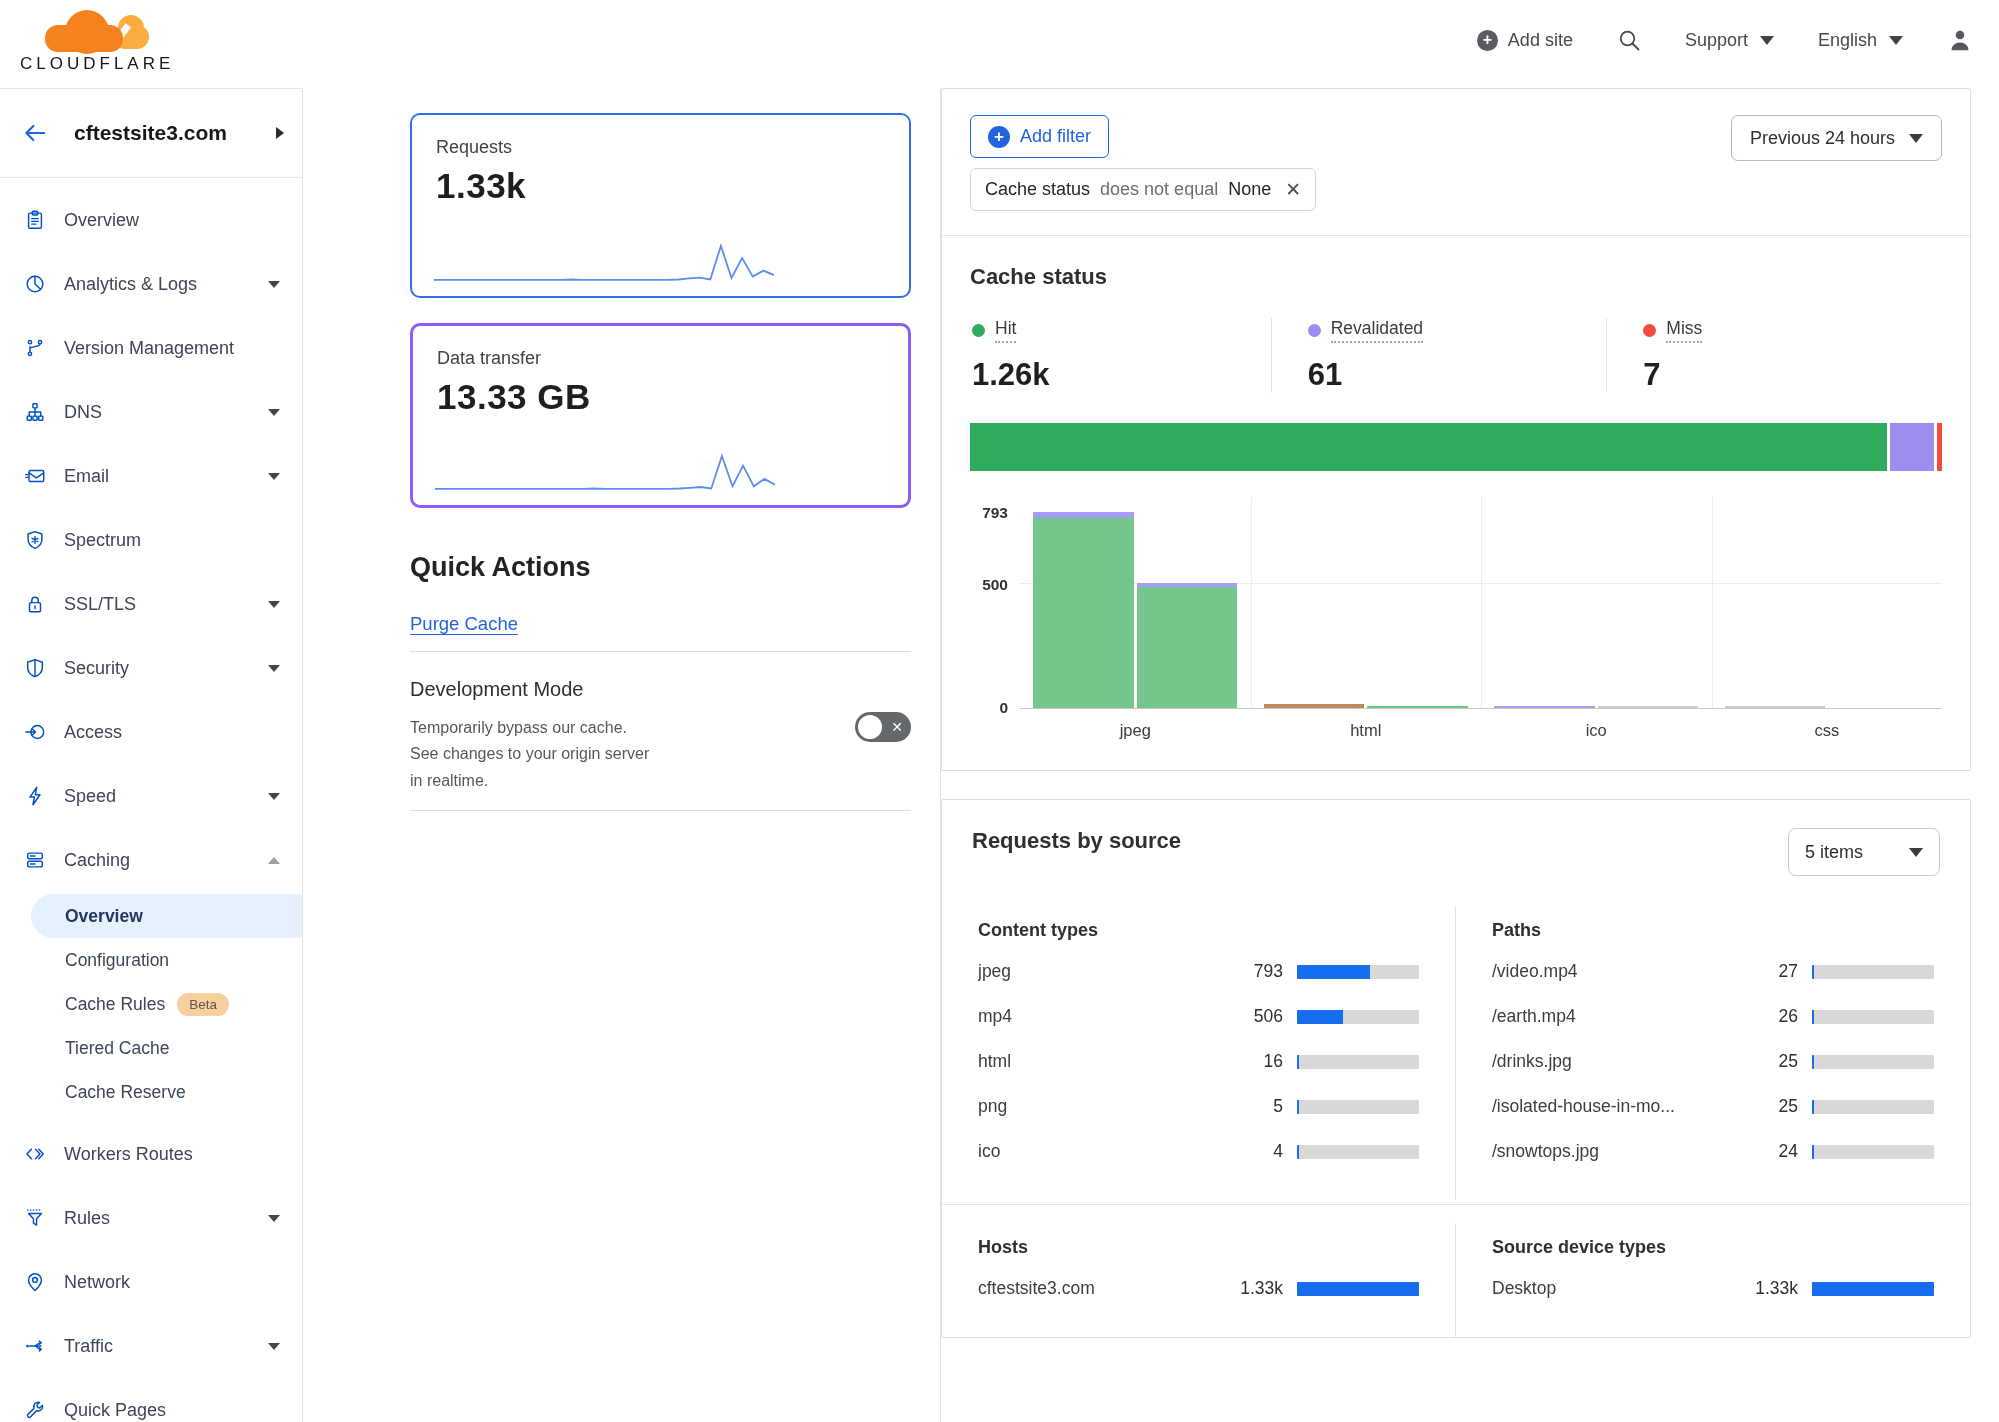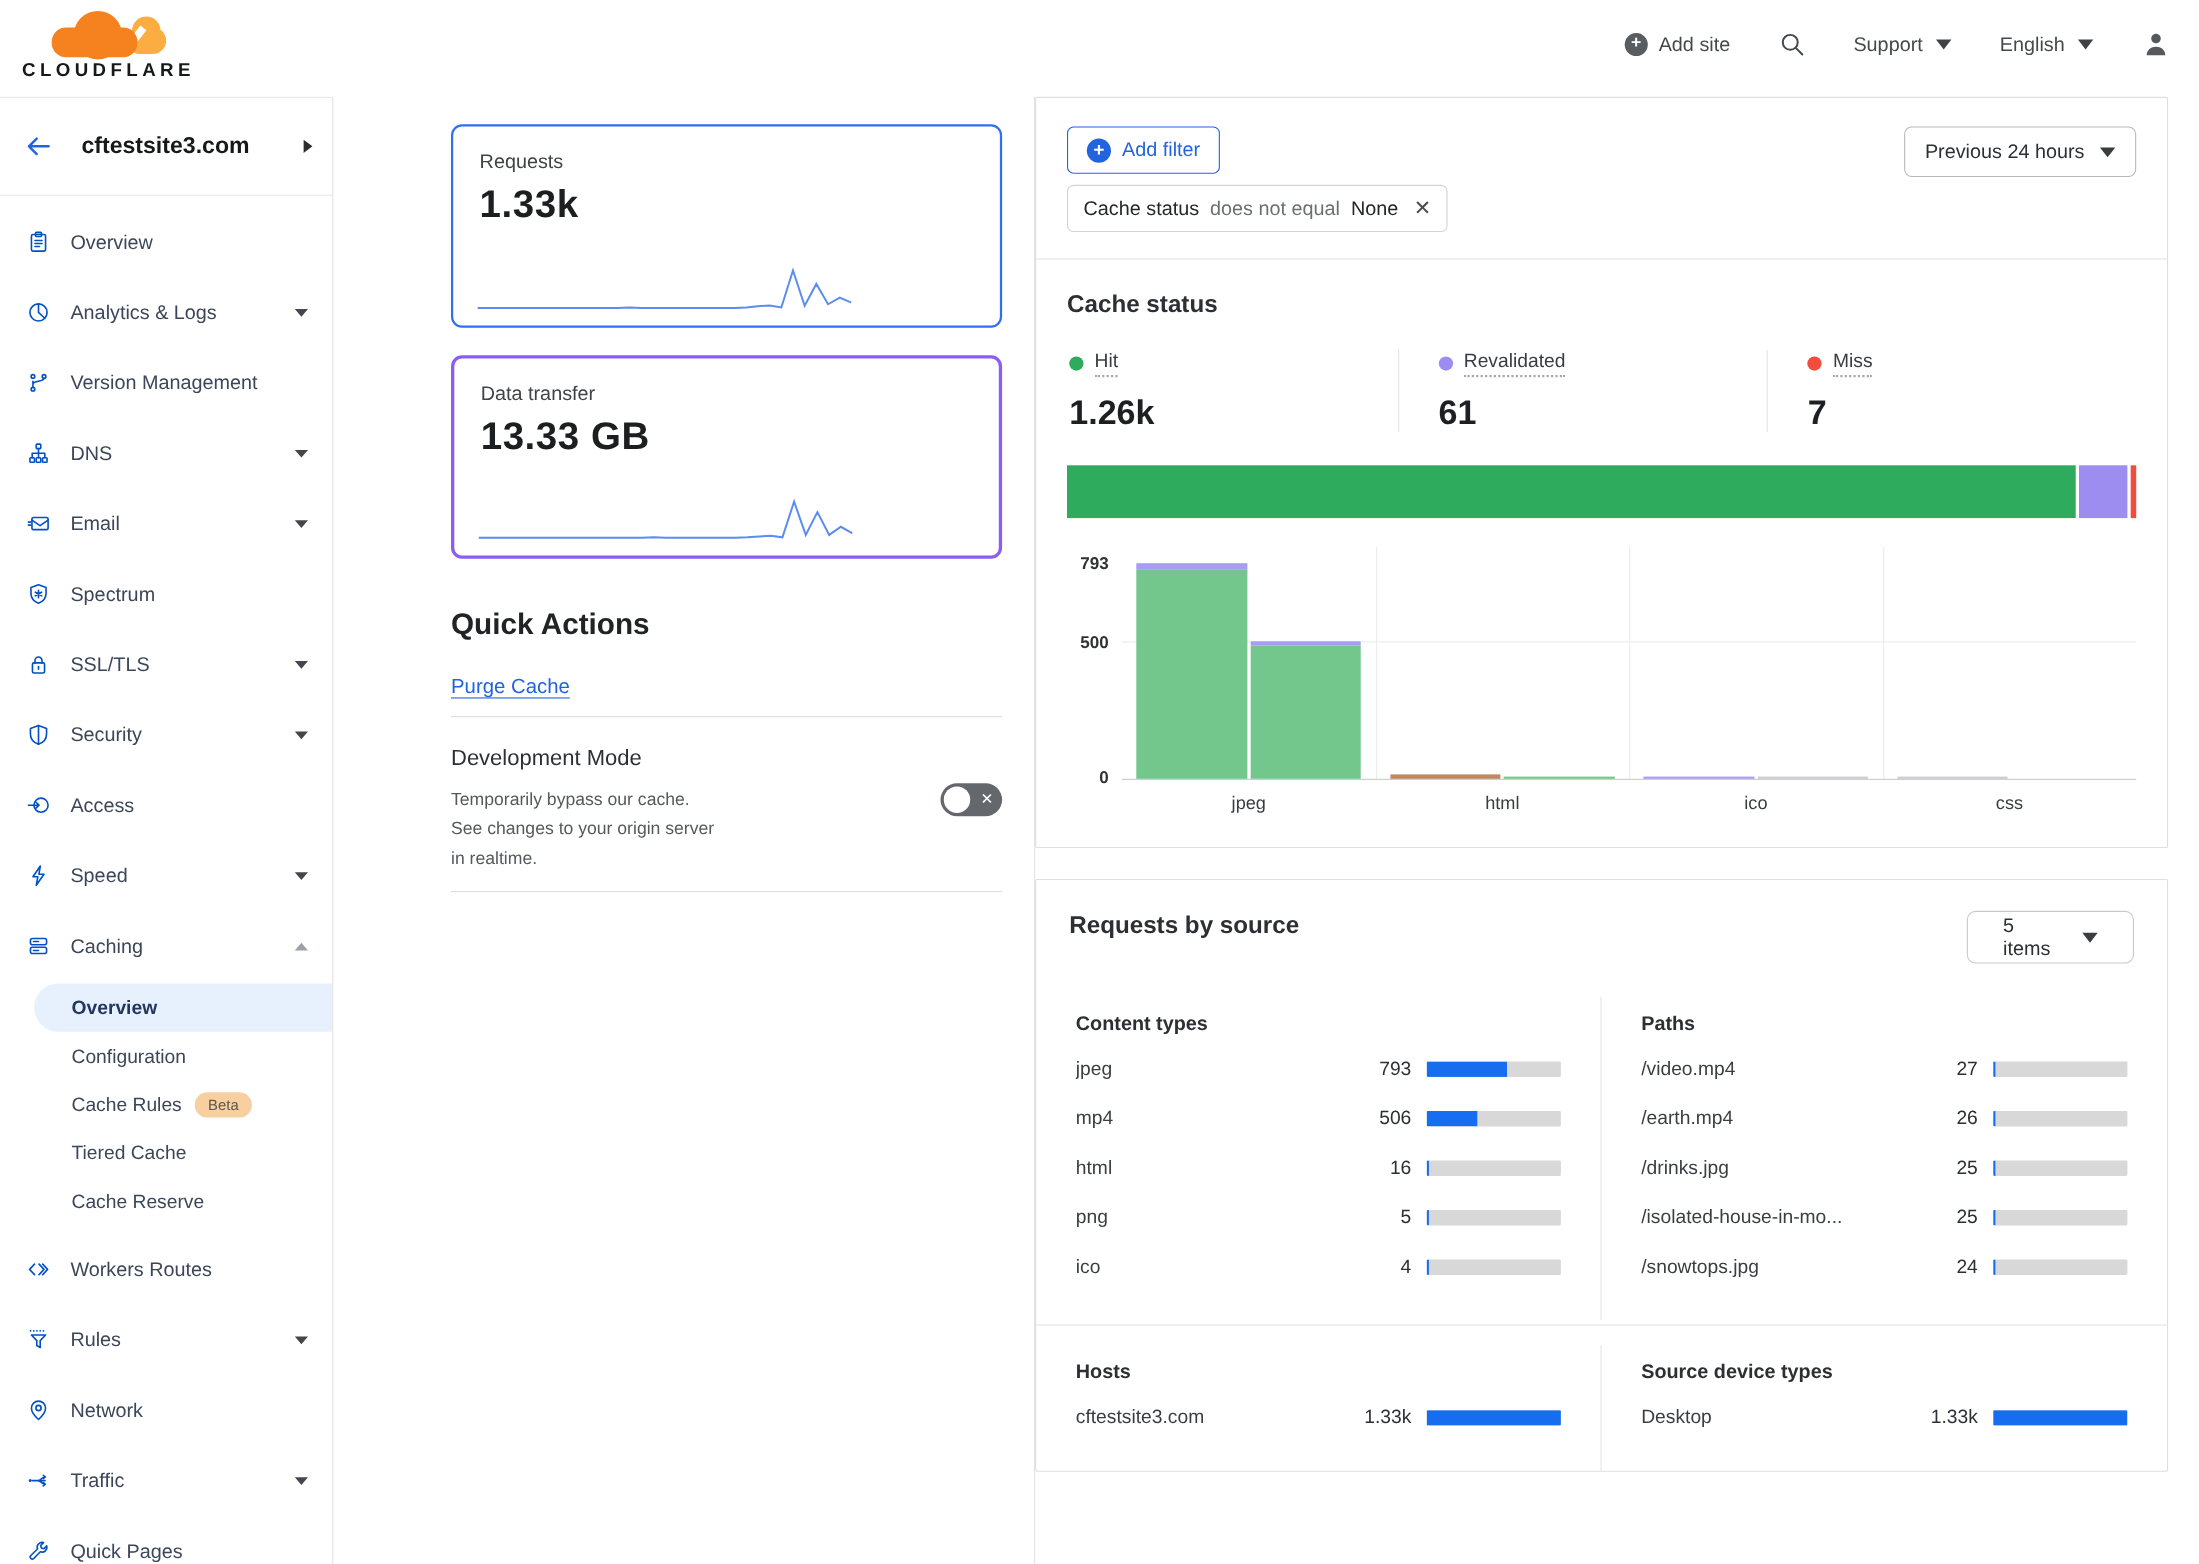--- a/index.html
+++ b/index.html
@@ -10,21 +10,21 @@
   
   .topbar { height:88px; display:flex; justify-content:space-between; align-items:flex-start; padding:10px 26px 0 20px; background:#fff; flex:0 0 auto; }
   .logo-wrap { display:flex; flex-direction:column; align-items:center; cursor:pointer; }
   .cloud { position:relative; width:104px; height:42px; }
   .cloud i { position:absolute; display:block; }
   .cloud .c3 { right:0; top:15px; width:36px; height:24px; border-radius:12px; background:#fbad41; }
   .cloud .c4 { right:5px; top:5px; width:26px; height:26px; border-radius:50%; background:#fbad41; }
   .cloud .slash { right:27px; top:12px; width:7px; height:32px; background:#fff; transform:rotate(38deg); }
   .cloud .c1 { left:20px; top:0; width:44px; height:44px; border-radius:50%; background:#f6821f; }
   .cloud .c2 { left:0; top:15px; width:78px; height:27px; border-radius:13px; background:#f6821f; }
-  .logo-text { font-size:17px; font-weight:700; letter-spacing:4px; color:#17181a; margin-top:2px; }
+  .logo-text { font-size:17px; font-weight:400; letter-spacing:4px; color:#17181a; margin-top:2px; }
   .topbar-right { display:flex; align-items:center; gap:44px; height:60px; }
   .topbar-item { display:flex; align-items:center; gap:10px; font-size:18px; color:#45484c; cursor:pointer; white-space:nowrap; }
   .plus-circle { width:21px; height:21px; border-radius:50%; background:#595c60; color:#fff; display:flex; align-items:center; justify-content:center; font-size:16px; font-weight:700; line-height:1; }
   .caret { width:0; height:0; border-left:7px solid transparent; border-right:7px solid transparent; border-top:9px solid #3f4245; margin-left:2px; }
 
   
   .body-row { flex:1; display:flex; min-height:0; }
 
   
   .sidebar { width:303px; flex:0 0 auto; border-top:1px solid #e8e8e8; border-right:1px solid #e3e3e3; overflow:hidden; }
@@ -96,21 +96,21 @@
   .vgrid { position:absolute; top:-16px; bottom:0; width:1px; background:#ececec; }
   .hgrid { position:absolute; left:0; right:0; height:1px; background:#ececec; }
   .groups { position:absolute; left:0; right:0; bottom:0; top:0; display:flex; }
   .ch-group { flex:1; display:flex; align-items:flex-end; justify-content:center; gap:3px; padding:0 6px; }
   .ch-bar { width:46%; display:flex; flex-direction:column; justify-content:flex-end; }
   .xlabels { display:flex; margin-left:50px; margin-top:12px; }
   .xlabels div { flex:1; text-align:center; font-size:16.5px; color:#393c41; }
 
   .card-b { margin-top:28px; border-radius:2px; padding:28px 0 0; }
   .rbs-head { display:flex; align-items:flex-start; padding:0 30px; }
-  .items-dd { margin-left:auto; display:flex; align-items:center; gap:25px; height:48px; width:152px; padding:0 32px; border:1px solid #c9c9c9; border-radius:8px; font-size:18px; color:#2c2f33; cursor:pointer; }
+  .items-dd { margin-left:auto; display:flex; align-items:center; gap:25px; height:48px; width:152px; padding:0 16px; border:1px solid #c9c9c9; border-radius:8px; font-size:18px; color:#2c2f33; cursor:pointer; }
   .items-dd .caret { margin-left:auto; border-top-color:#3a3d40; }
   .rbs-title { font-size:22px; font-weight:650; color:#2c2f33; }
   .rbs-grid { display:grid; grid-template-columns:1fr 1fr; margin-top:30px; }
   .rbs-sec { padding:14px 36px 26px; }
   .rbs-sec.first { border-right:1px solid #e4e4e4; }
   .sec-title { font-size:18px; font-weight:650; color:#2c2f33; margin-bottom:8px; }
   .t-row { display:flex; align-items:center; height:45px; font-size:17.5px; color:#3a3d42; }
   .t-label { flex:1; white-space:nowrap; overflow:hidden; }
   .t-value { width:64px; text-align:right; margin-right:14px; color:#2c2f33; }
   .t-bar { width:122px; height:14px; background:#d8d8d8; border-radius:1px; position:relative; overflow:hidden; flex:0 0 auto; }

